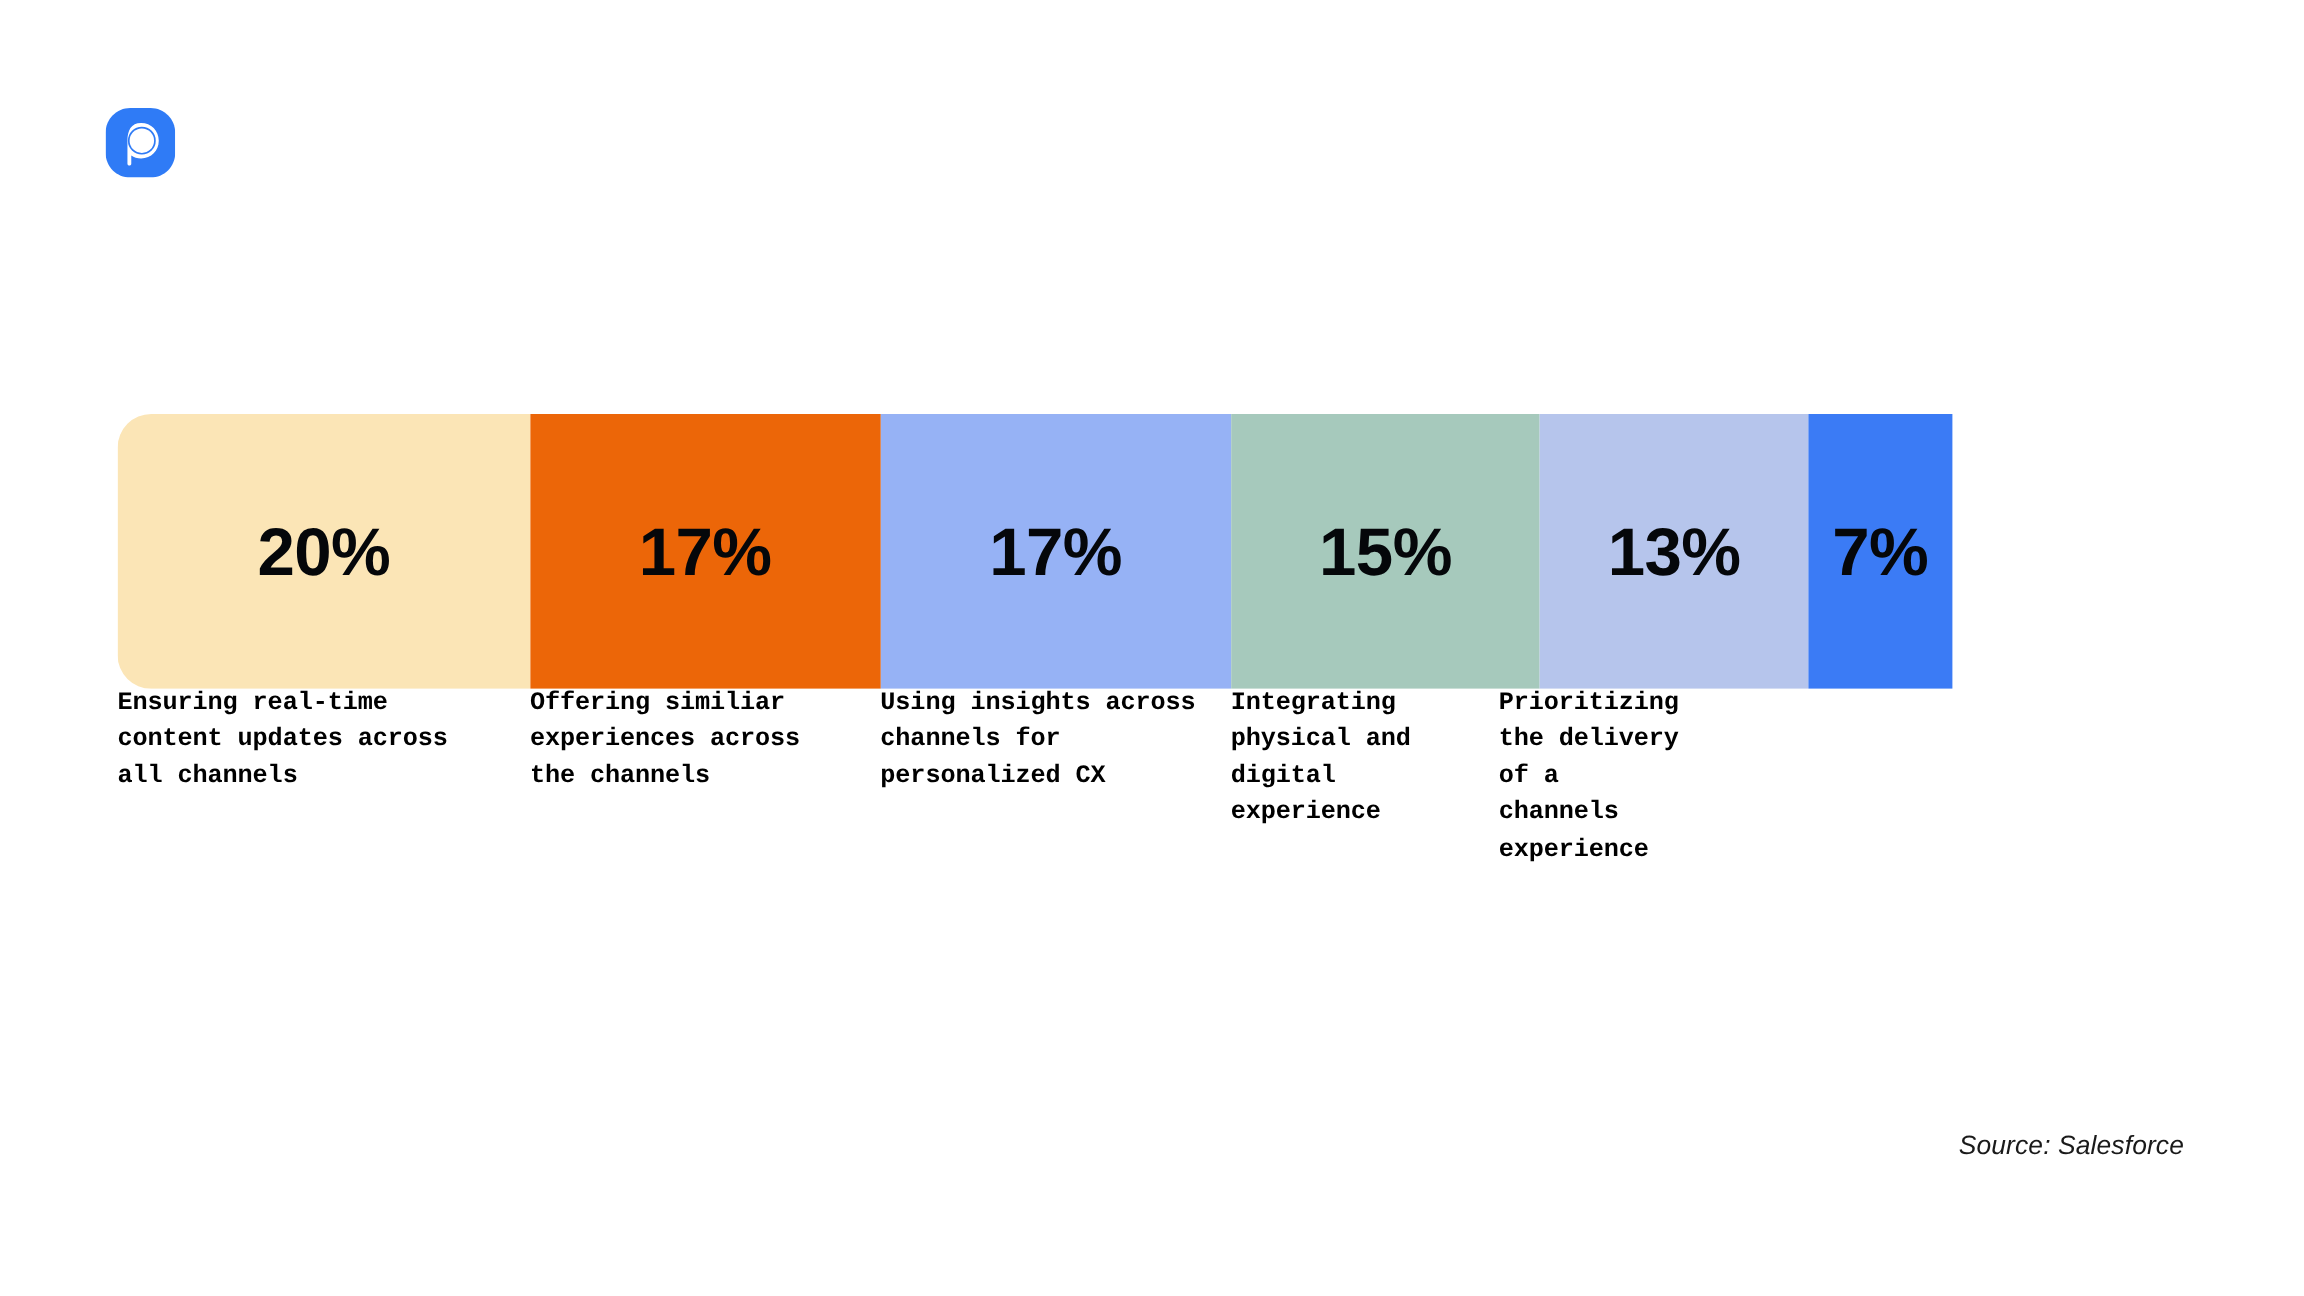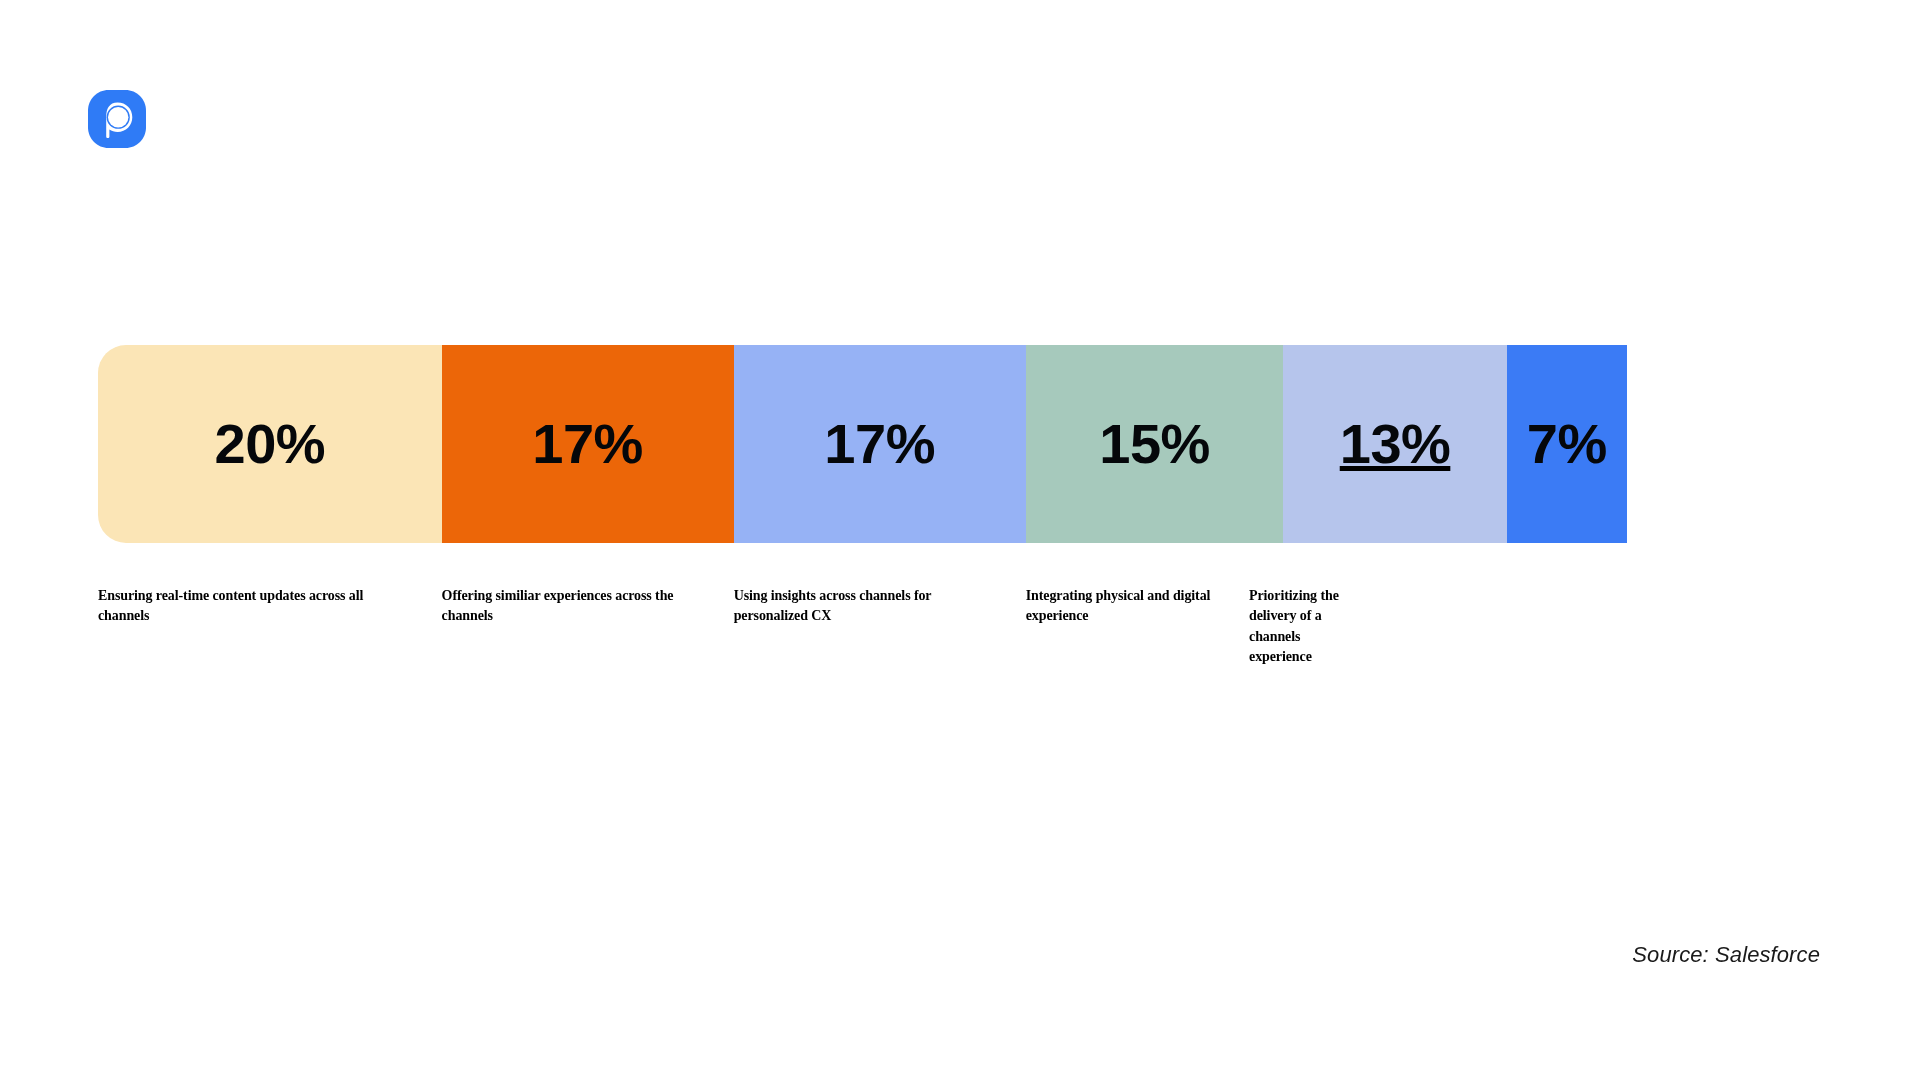--- a/index.html
+++ b/index.html
@@ -25,21 +25,21 @@
     height: 58px;
   }
   #logo-mark svg { display: block; width: 58px; height: 58px; }
 
   
   #stacked-bar {
     position: absolute;
     left: 98px;
     top: 345px;
     width: 1718px;
-    height: 198px;
+    height: 229px;
     display: flex;
     flex-direction: row;
     border-radius: 28px;
     overflow: hidden;
   }
   .bar-segment {
     height: 100%;
     display: flex;
     align-items: center;
     justify-content: center;
@@ -62,27 +62,26 @@
     top: 572px;
     width: 1718px;
     display: flex;
     flex-direction: row;
   }
   .label-cell {
     box-sizing: border-box;
     padding-right: 26px;
   }
   .label-text {
-    font-family: Liberation Serif, serif;
+    font-family: Liberation Mono, monospace;
     font-weight: bold;
-    font-size: 14px;
+    font-size: 21px;
     line-height: 1.45;
     color: #000000;
     letter-spacing: -0.1px;
-    margin-top: 14px;
   }
 
   
   #source-note {
     position: absolute;
     right: 100px;
     top: 942px;
     font-family: "Liberation Sans", sans-serif;
     font-weight: normal;
     font-size: 22px;
@@ -110,21 +109,21 @@
   </div>
   <div class="bar-segment" style="flex: 0 0 17%; background-color: rgb(236, 102, 8);">
     <span class="bar-value">17%</span>
   </div>
   <div class="bar-segment" style="flex: 0 0 17%; background-color: rgb(150, 178, 245);">
     <span class="bar-value">17%</span>
   </div>
   <div class="bar-segment" style="flex: 0 0 15%; background-color: rgb(166, 201, 188);">
     <span class="bar-value">15%</span>
   </div>
-  <div class="bar-segment" style="flex: 0 0 13%; background-color: rgb(182, 197, 236); text-decoration: underline;">
+  <div class="bar-segment" style="flex: 0 0 13%; background-color: rgb(182, 197, 236);">
     <span class="bar-value">13%</span>
   </div>
   <div class="bar-segment" style="flex: 0 0 7%; background-color: rgb(59, 123, 245);">
     <span class="bar-value">7%</span>
   </div>
 </div>
 
 <div id="labels-row">
   <div class="label-cell" style="flex: 0 0 20%;">
     <div class="label-text">Ensuring real-time content updates across all channels</div>

